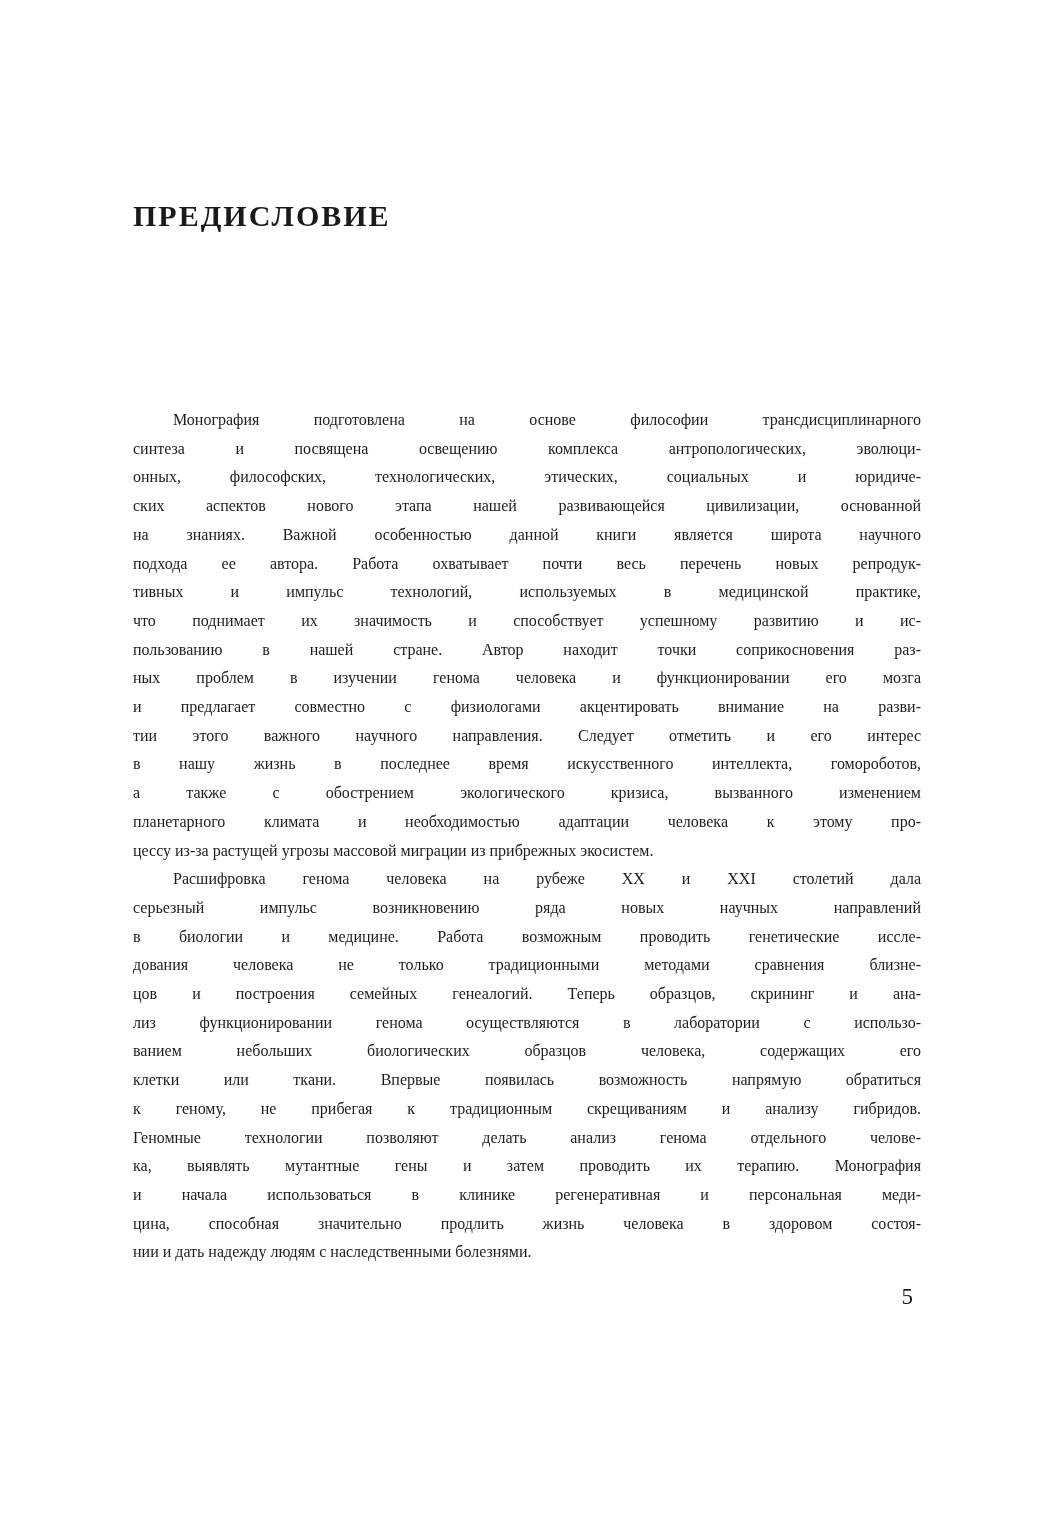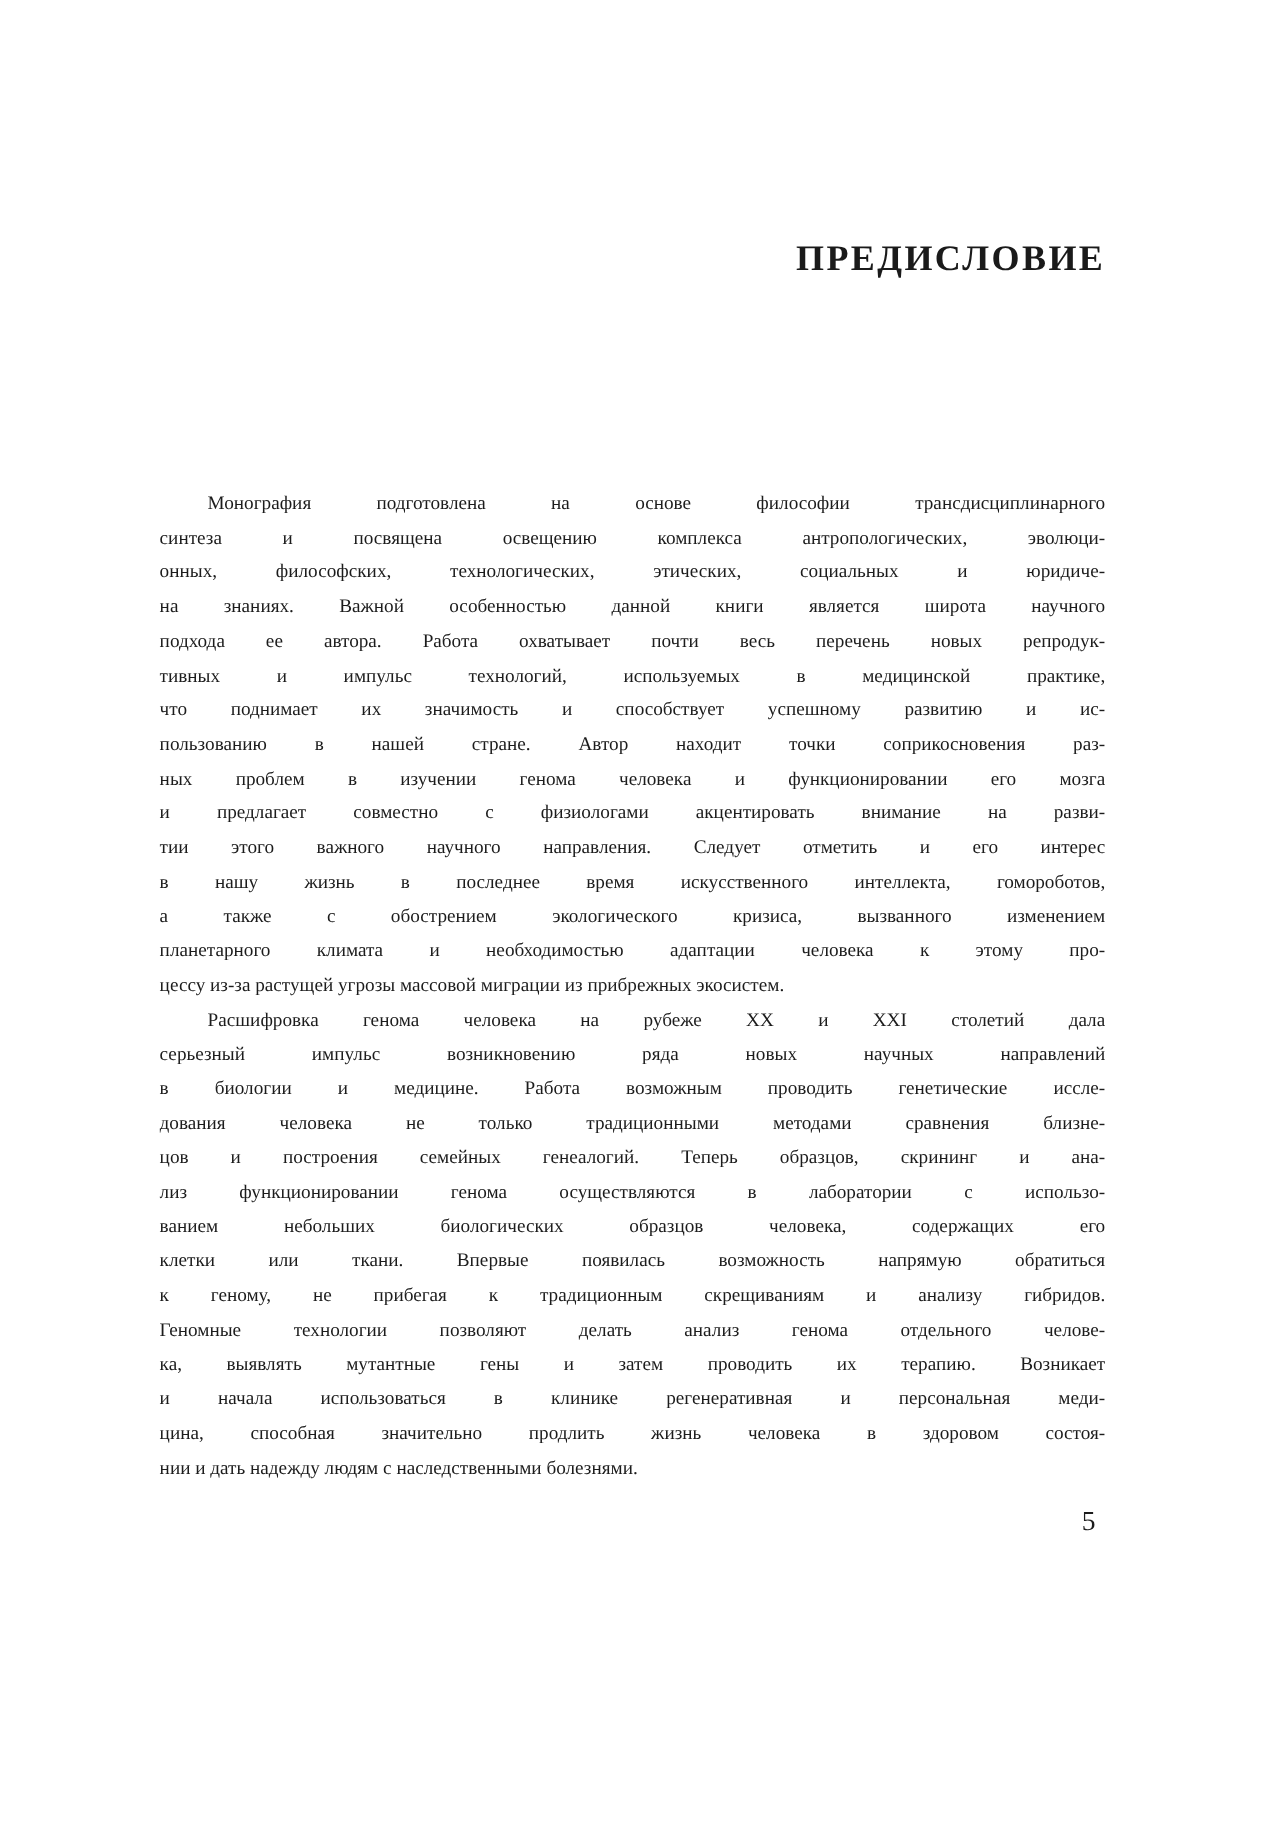--- a/index.html
+++ b/index.html
@@ -14,21 +14,21 @@
     margin: 0 auto;
     background: #ffffff;
     box-sizing: border-box;
     padding: 196px 137px 0 133px;
     font-family: "Liberation Serif", "DejaVu Serif", serif;
     color: #1c1c1c;
     overflow: hidden;
   }
   .title {
     margin: 0;
-    text-align: right;
+    text-align: left;
     font-size: 30px;
     font-weight: 700;
     letter-spacing: 2px;
     line-height: 40px;
     color: #1a1a1a;
   }
   .textblock {
     margin-top: 170px;
   }
   .para {
@@ -62,20 +62,21 @@
 <body>
 
 <div class="page">
   <h1 class="title">ПРЕДИСЛОВИЕ</h1>
 
   <main class="textblock" id="body-container">
       <div class="para">
         <div class="line first">Монография подготовлена на основе философии трансдисциплинарного</div>
         <div class="line">синтеза и посвящена освещению комплекса антропологических, эволюци-</div>
         <div class="line">онных, философских, технологических, этических, социальных и юридиче-</div>
+        <div class="line">ских аспектов нового этапа нашей развивающейся цивилизации, основанной</div>
         <div class="line">на знаниях. Важной особенностью данной книги является широта научного</div>
         <div class="line">подхода ее автора. Работа охватывает почти весь перечень новых репродук-</div>
         <div class="line">тивных и импульс технологий, используемых в медицинской практике,</div>
         <div class="line">что поднимает их значимость и способствует успешному развитию и ис-</div>
         <div class="line">пользованию в нашей стране. Автор находит точки соприкосновения раз-</div>
         <div class="line">ных проблем в изучении генома человека и функционировании его мозга</div>
         <div class="line">и предлагает совместно с физиологами акцентировать внимание на разви-</div>
         <div class="line">тии этого важного научного направления. Следует отметить и его интерес</div>
         <div class="line">в нашу жизнь в последнее время искусственного интеллекта, гомороботов,</div>
         <div class="line">а также с обострением экологического кризиса, вызванного изменением</div>
@@ -86,21 +87,21 @@
         <div class="line first">Расшифровка генома человека на рубеже XX и XXI столетий дала</div>
         <div class="line">серьезный импульс возникновению ряда новых научных направлений</div>
         <div class="line">в биологии и медицине. Работа возможным проводить генетические иссле-</div>
         <div class="line">дования человека не только традиционными методами сравнения близне-</div>
         <div class="line">цов и построения семейных генеалогий. Теперь образцов, скрининг и ана-</div>
         <div class="line">лиз функционировании генома осуществляются в лаборатории с использо-</div>
         <div class="line">ванием небольших биологических образцов человека, содержащих его</div>
         <div class="line">клетки или ткани. Впервые появилась возможность напрямую обратиться</div>
         <div class="line">к геному, не прибегая к традиционным скрещиваниям и анализу гибридов.</div>
         <div class="line">Геномные технологии позволяют делать анализ генома отдельного челове-</div>
-        <div class="line">ка, выявлять мутантные гены и затем проводить их терапию. Возникает</div>
+        <div class="line">ка, выявлять мутантные гены и затем проводить их терапию. Монография</div>
         <div class="line">и начала использоваться в клинике регенеративная и персональная меди-</div>
         <div class="line">цина, способная значительно продлить жизнь человека в здоровом состоя-</div>
         <div class="line last">нии и дать надежду людям с наследственными болезнями.</div>
       </div>
     </main>
 
   <div class="pagenum">5</div>
 </div>
 
 </body></html>

